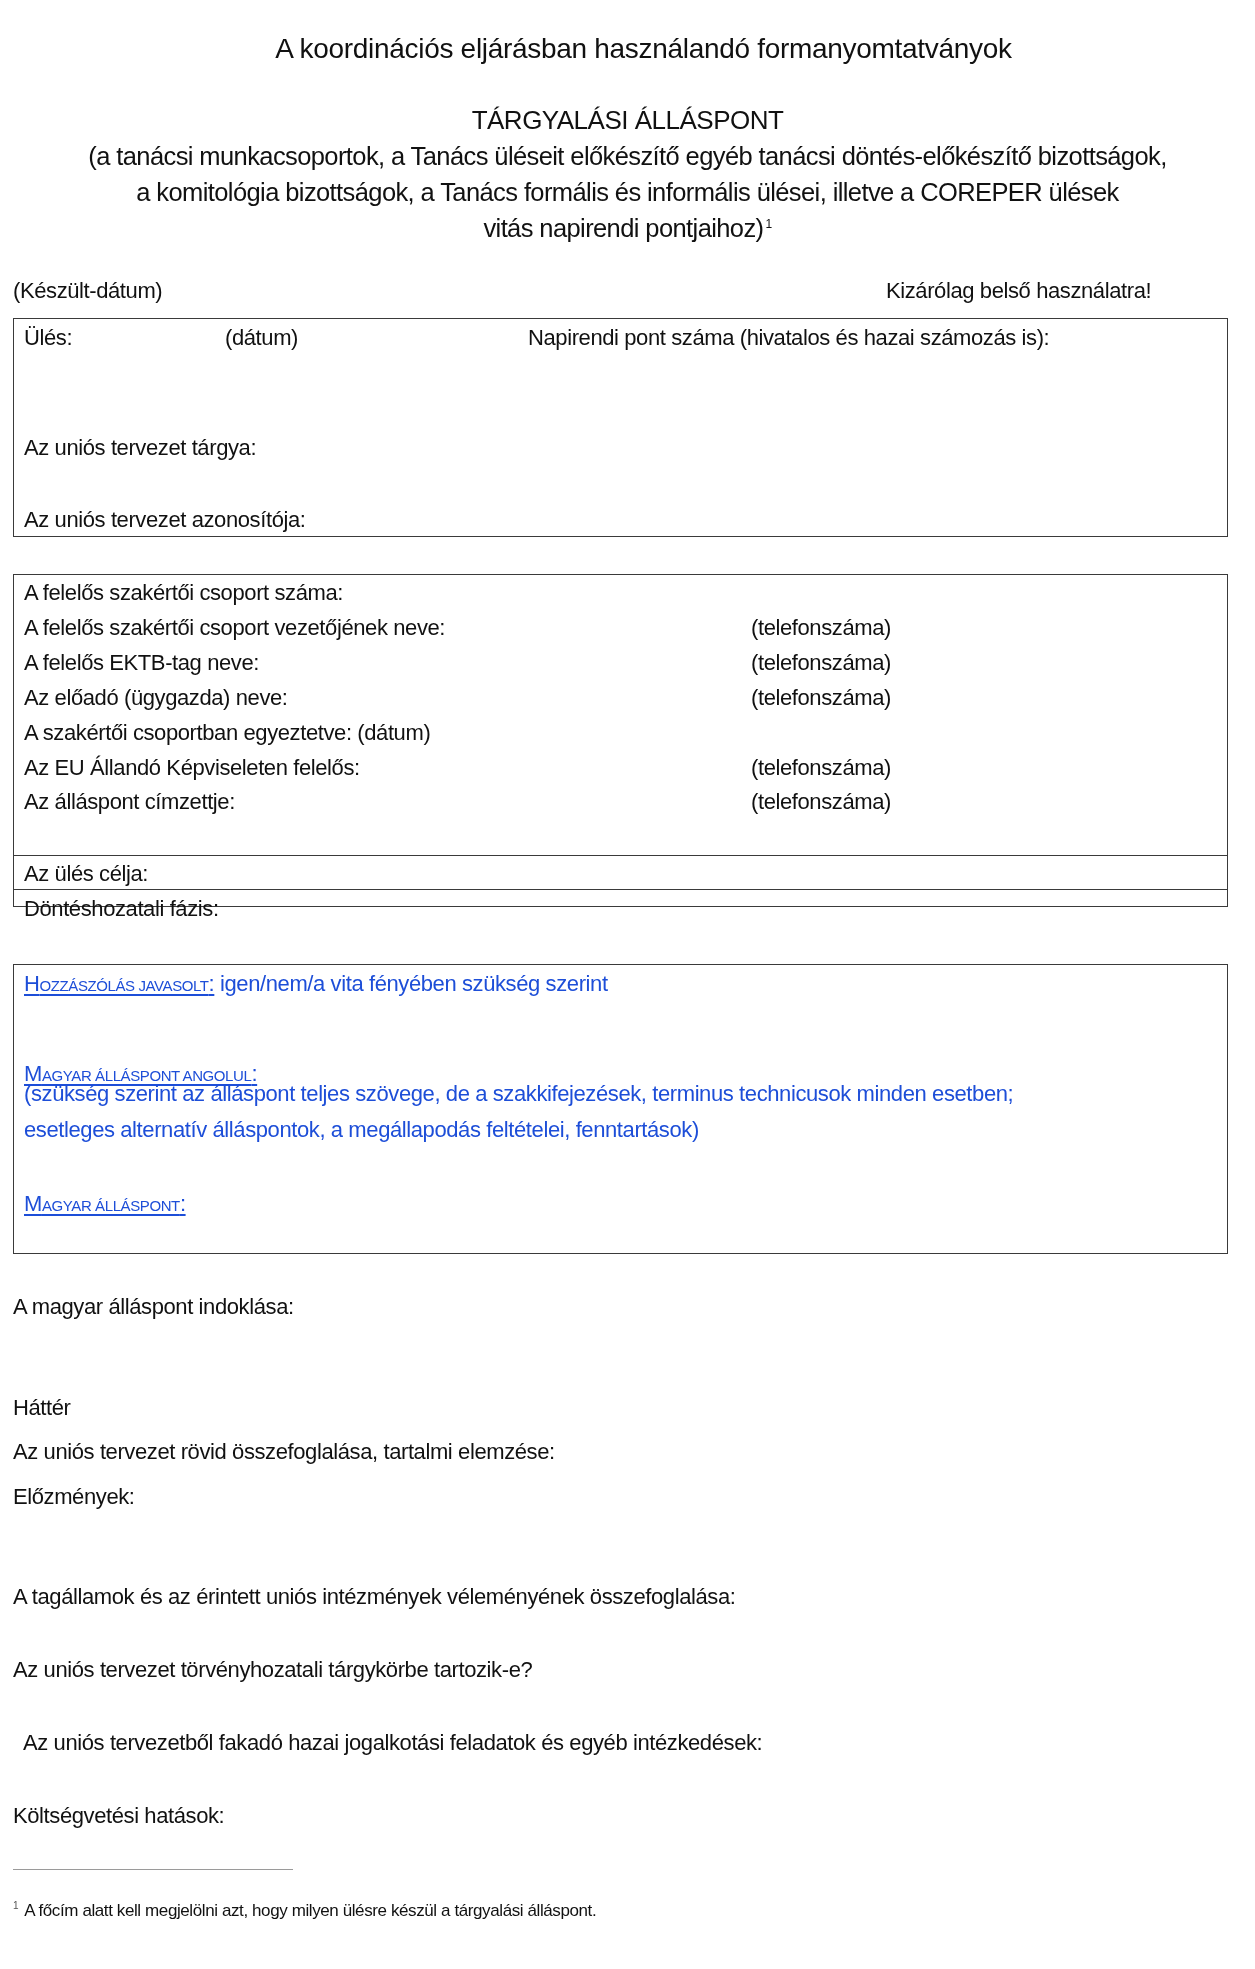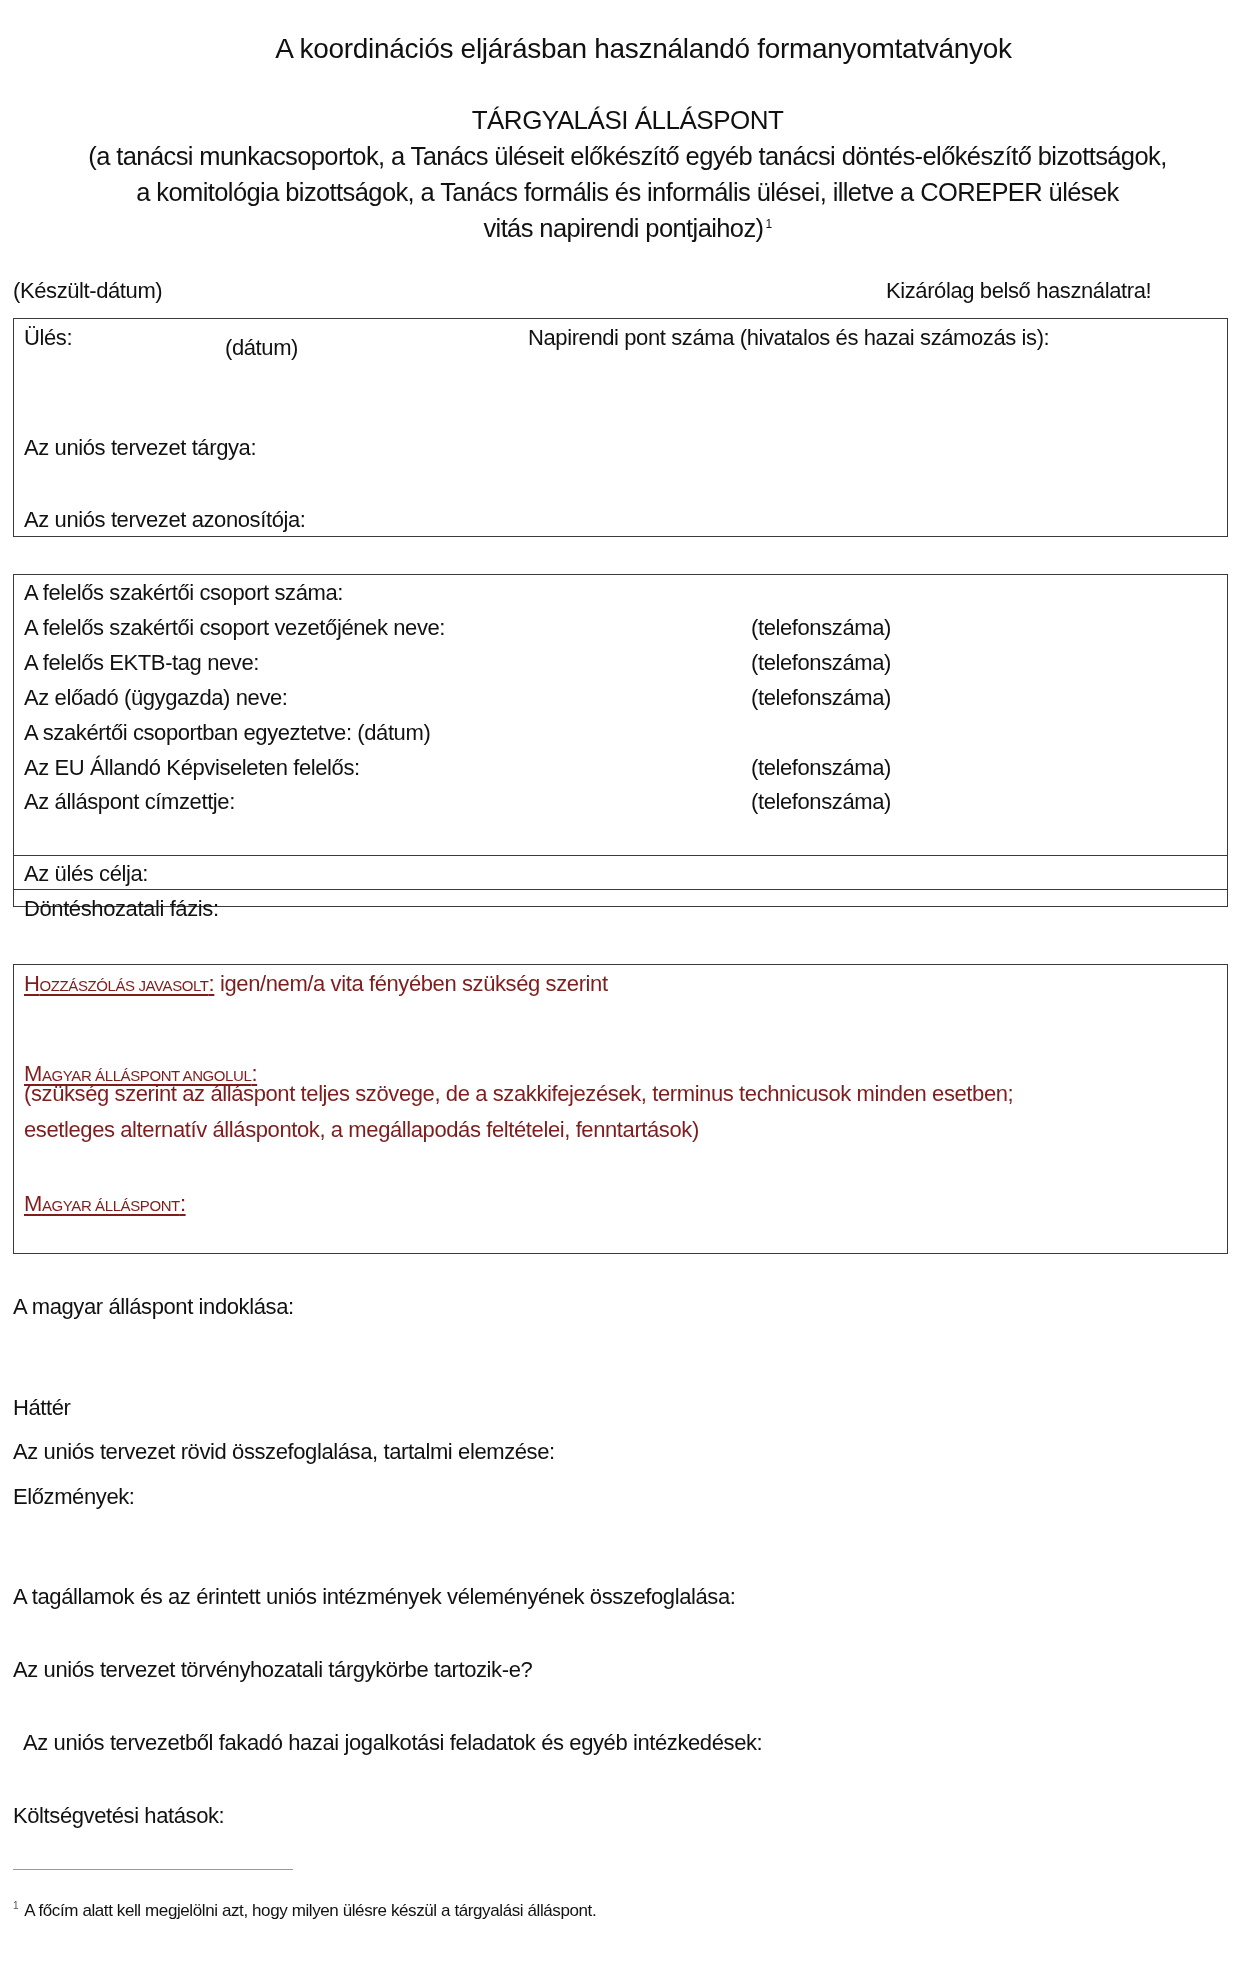--- a/index.html
+++ b/index.html
@@ -8,21 +8,21 @@
     font-family: "Liberation Sans", sans-serif; color: #111111;
   }
   .abs { position: absolute; white-space: nowrap; }
   .center { left: 0; width: 1255px; text-align: center; }
   .t-main { font-size: 28px; letter-spacing: -0.3px; margin-left: 16px; }
   .t-form { font-size: 26px; letter-spacing: -0.5px; }
   .t-sub  { font-size: 25.5px; letter-spacing: -0.6px; }
   .sup { font-size: 12px; vertical-align: super; margin-left: 2px; }
   .lbl { font-size: 22px; letter-spacing: -0.4px; }
   .box { position: absolute; left: 13px; width: 1215px; border: 1.6px solid #3a3a3a; box-sizing: border-box; }
-  .red { color: #7f1d1d; }
+  .red { color: #1d4ed8; }
   .sc-head { text-decoration: underline; text-underline-offset: 3px; }
   .sc-big { font-size: 22px; }
   .sc-small { font-size: 15px; text-transform: uppercase; }
   .fn-rule { position: absolute; left: 13px; top: 1869px; width: 280px; height: 1px; background: #9a9a9a; }
   .fn { font-size: 17px; letter-spacing: -0.4px; }
   .fn-mark { font-size: 10px; vertical-align: super; margin-right: 6px; color: #555; }
 </style>
 </head>
 <body>
 
@@ -32,21 +32,21 @@
 <div class="abs center t-sub" style="top:178px;">a komitológia bizottságok, a Tanács formális és informális ülései, illetve a COREPER ülések</div>
 <div class="abs center t-sub" style="top:214px;">
   <span>vitás napirendi pontjaihoz)</span><span class="sup">1</span>
 </div>
 
 <div class="abs lbl" style="left:13px; top:278px;">(Készült-dátum)</div>
 <div class="abs lbl" style="left:886px; top:278px;">Kizárólag belső használatra!</div>
 
 <div class="box" style="top:318px; height:219px;">
   <div class="abs lbl" style="left:10px; top:6px;">Ülés:</div>
-  <div class="abs lbl" style="left:211px; top:16px;">(dátum)</div>
+  <div class="abs lbl" style="left:211px; top:6px;">(dátum)</div>
   <div class="abs lbl" style="left:514px; top:6px;">Napirendi pont száma (hivatalos és hazai számozás is):</div>
   <div class="abs lbl" style="left:10px; top:116px;">Az uniós tervezet tárgya:</div>
   <div class="abs lbl" style="left:10px; top:188px;">Az uniós tervezet azonosítója:</div>
 </div>
 
 <div class="box" style="top:574px; height:316px;">
   <div class="abs lbl" style="left:10px; top:5px;">A felelős szakértői csoport száma:</div>
 
   <div class="abs lbl" style="left:10px; top:40px;">A felelős szakértői csoport vezetőjének neve:</div>
   <div class="abs lbl" style="left:737px; top:40px;">(telefonszáma)</div>

